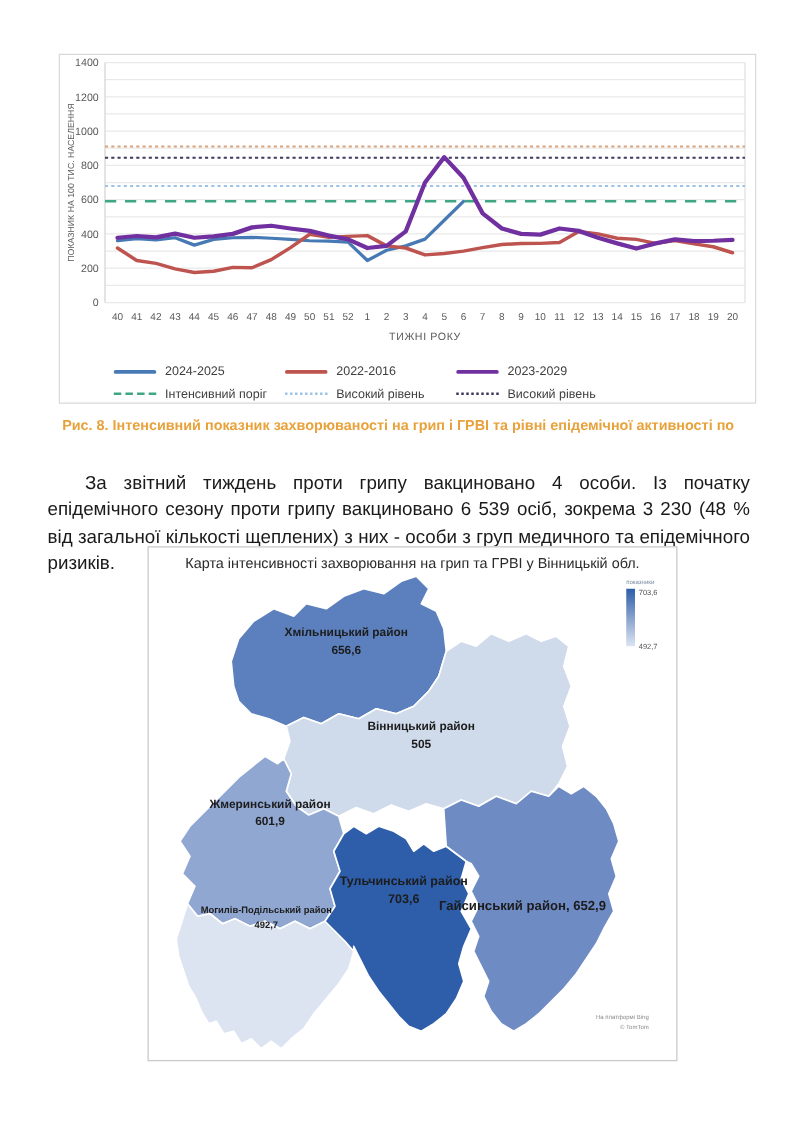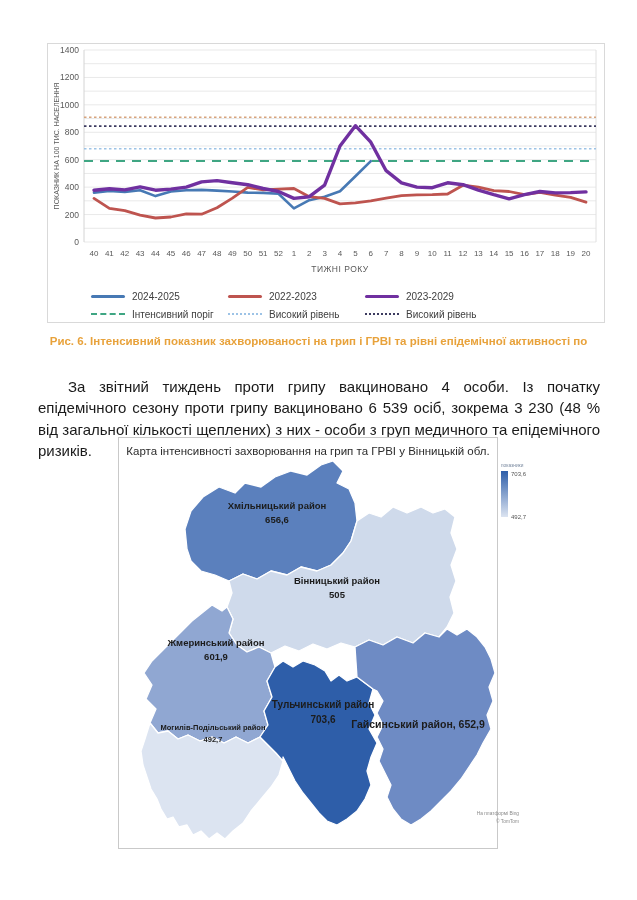--- a/index.html
+++ b/index.html
@@ -15,21 +15,21 @@
   .sw-dash{height:0;border-top:2px dashed;}
   .sw-dot{height:0;border-top:2px dotted;}
 
   
   .fig-caption{position:absolute;left:40px;top:333px;width:557px;text-align:center;font-weight:bold;font-size:11.5px;line-height:1.55;}
 
   
   .body-par{position:absolute;left:38px;top:376px;width:562px;font-size:15px;line-height:1.42;color:#1a1a1a;text-align:justify;text-indent:30px;}
 
   
-  .map-box{position:absolute;left:118px;top:437px;width:380px;height:412px;border:1px solid #c9c9c9;background:#fff;box-sizing:border-box;}
+  .map-box{position:absolute;left:118px;top:437px;width:424px;height:412px;border:1px solid #c9c9c9;background:#fff;box-sizing:border-box;}
   .map-title{margin-top:7px;text-align:center;font-size:11.5px;color:#2b2b2b;}
   .map-svg-wrap{position:relative;}
 </style>
 </head>
 <body>
 
 <div class="chart-box">
   <svg id="chart-svg" width="556" height="238" viewBox="0 0 556 238">
       <line x1="36" y1="198" x2="548" y2="198" stroke="#e9e9e9" stroke-width="1"></line>
       <line x1="36" y1="184.28571428571428" x2="548" y2="184.28571428571428" stroke="#e9e9e9" stroke-width="1"></line>
@@ -100,21 +100,21 @@
       <path d="M46.0 146.2 L61.4 144.8 L76.8 145.9 L92.1 142.9 L107.5 146.2 L122.9 145.1 L138.3 143.1 L153.6 137.9 L169.0 136.6 L184.4 138.8 L199.8 140.7 L215.1 144.5 L230.5 147.5 L245.9 154.4 L261.3 152.7 L276.6 141.1 L292.0 102.0 L307.4 81.7 L322.8 98.2 L338.1 126.7 L353.5 138.8 L368.9 143.1 L384.3 143.7 L399.6 138.8 L415.0 140.7 L430.4 146.2 L445.8 150.7 L461.1 154.8 L476.5 150.7 L491.9 147.5 L507.3 148.9 L522.6 148.6 L538.0 147.9" fill="none" stroke="#7030A0" stroke-width="3.4" stroke-linejoin="round" stroke-linecap="round"></path>
     </svg>
   <div class="chart-legend">
     <div class="legend-row" id="legend-row-series">
         <div class="legend-item">
           <div class="sw sw-line" style="background: rgb(71, 121, 180);"></div>
           <span>2024-2025</span>
         </div>
         <div class="legend-item">
           <div class="sw sw-line" style="background: rgb(190, 84, 79);"></div>
-          <span>2022-2023</span>
+          <span>2022-2016</span>
         </div>
         <div class="legend-item">
           <div class="sw sw-line" style="background: rgb(112, 48, 160);"></div>
           <span>2023-2029</span>
         </div>
       </div>
     <div class="legend-row" id="legend-row-thresholds">
         <div class="legend-item">
           <div class="sw sw-dash" style="border-top-color: rgb(63, 166, 131);"></div>
           <span>Інтенсивний поріг</span>
@@ -125,21 +125,21 @@
         </div>
         <div class="legend-item">
           <div class="sw sw-dot" style="border-top-color: rgb(61, 59, 96);"></div>
           <span>Високий рівень</span>
         </div>
       </div>
   </div>
 </div>
 
 <div class="fig-caption" style="color: rgb(232, 162, 59);">
-  <div>Рис. 6. Інтенсивний показник захворюваності на грип і ГРВІ та рівні епідемічної активності по</div>
+  <div>Рис. 8. Інтенсивний показник захворюваності на грип і ГРВІ та рівні епідемічної активності по</div>
 </div>
 
 <div class="body-par">За звітний тиждень проти грипу вакциновано 4 особи. Із початку епідемічного сезону проти грипу вакциновано 6 539 осіб, зокрема 3 230 (48 % від загальної кількості щеплених) з них - особи з груп медичного та епідемічного ризиків.</div>
 
 <div class="map-box">
   <div class="map-title">Карта інтенсивності захворювання на грип та ГРВІ у Вінницькій обл.</div>
   <div class="map-svg-wrap">
     <svg id="map-svg" width="422" height="382" viewBox="0 0 422 382">
         <g transform="translate(12,0)">
           <polygon points="56,92 54,72 60,54 72,40 88,30 104,36 114,26 130,30 144,20 160,14 176,18 190,8 202,4 212,14 206,26 218,32 224,46 226,64 220,84 212,96 200,108 186,114 170,110 156,118 140,114 126,122 112,117 98,124 84,118 70,114 60,104" fill="#5B80BD" stroke="#ffffff" stroke-width="1.3" stroke-linejoin="round"></polygon>

